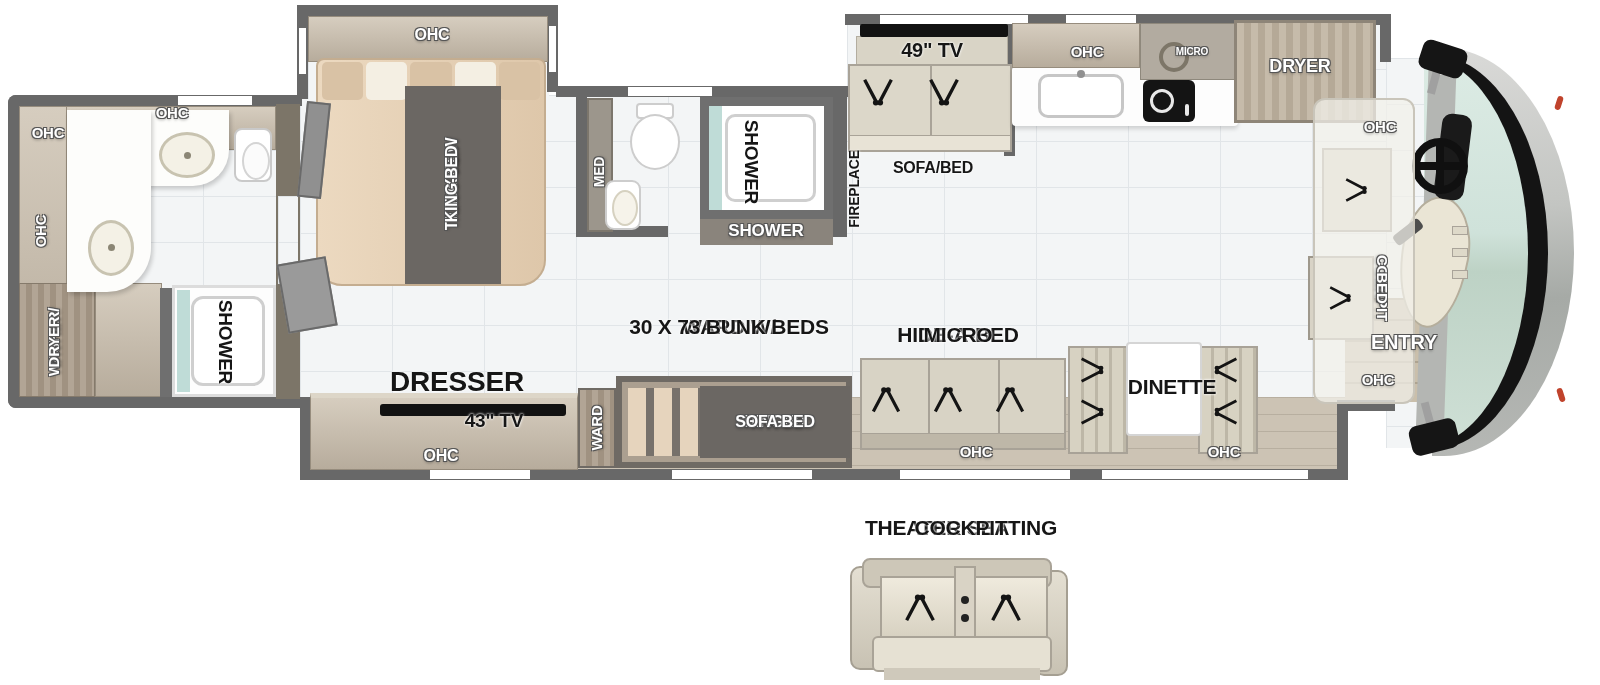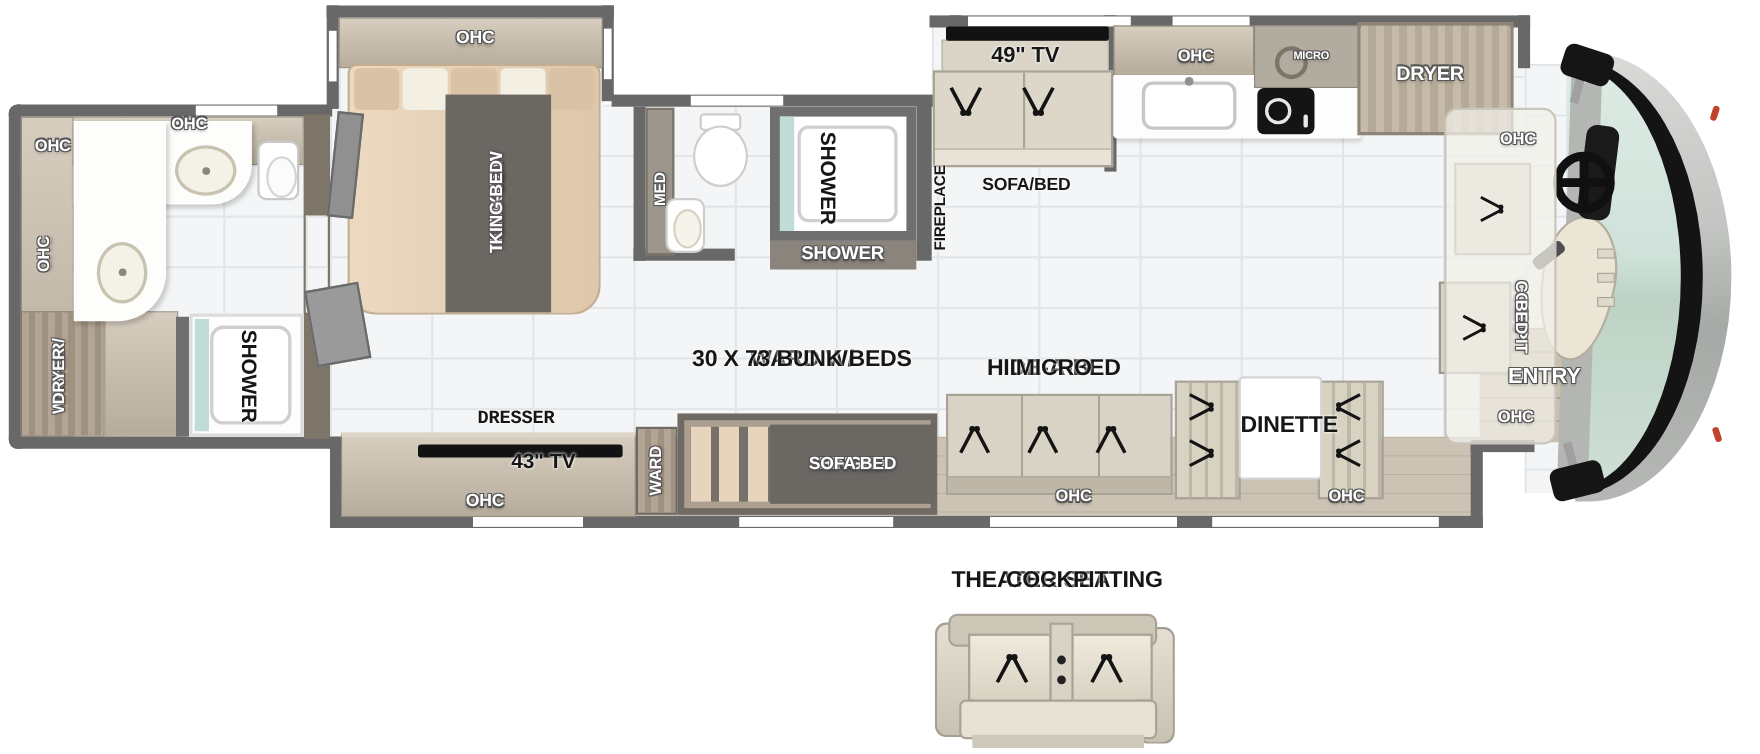--- a/index.html
+++ b/index.html
@@ -200,21 +200,21 @@
   #t-lip{left:884px;top:668px;width:156px;height:12px;background:#cfc9bb;}
 
   
   #l-rb-ohc1{left:48px;top:133px;font-size:15px;}
   #l-rb-ohc2{left:172px;top:113px;font-size:15px;}
   #l-rb-ohc3{left:41px;top:231px;font-size:15px;}
   #l-washer{left:54px;top:342px;font-size:15px;}
   #l-rb-shower{left:225px;top:342px;font-size:19px;}
   #l-king-ohc{left:432px;top:35px;font-size:16px;}
   #l-king-banner{left:452px;top:184px;font-size:16px;line-height:1.15;}
-  #l-dresser{left:469px;top:382px;font-size:17px;font-family:Liberation Mono, monospace;}
+  #l-dresser{left:457px;top:382px;font-size:28px;}
   #l-tv43{left:494px;top:421px;font-size:19px;}
   #l-dr-ohc{left:441px;top:456px;font-size:16px;}
   #l-ward{left:597px;top:428px;font-size:15px;}
   #l-med{left:600px;top:172px;font-size:14px;}
   #l-shower2{left:751px;top:162px;font-size:19px;}
   #l-closet{left:766px;top:231px;font-size:17px;}
   #l-fireplace{left:855px;top:189px;font-size:14px;}
   #l-tv49{left:932px;top:51px;font-size:20px;}
   #l-sofabed{left:933px;top:168px;font-size:16px;}
   #l-k-ohc{left:1087px;top:52px;font-size:15px;}

